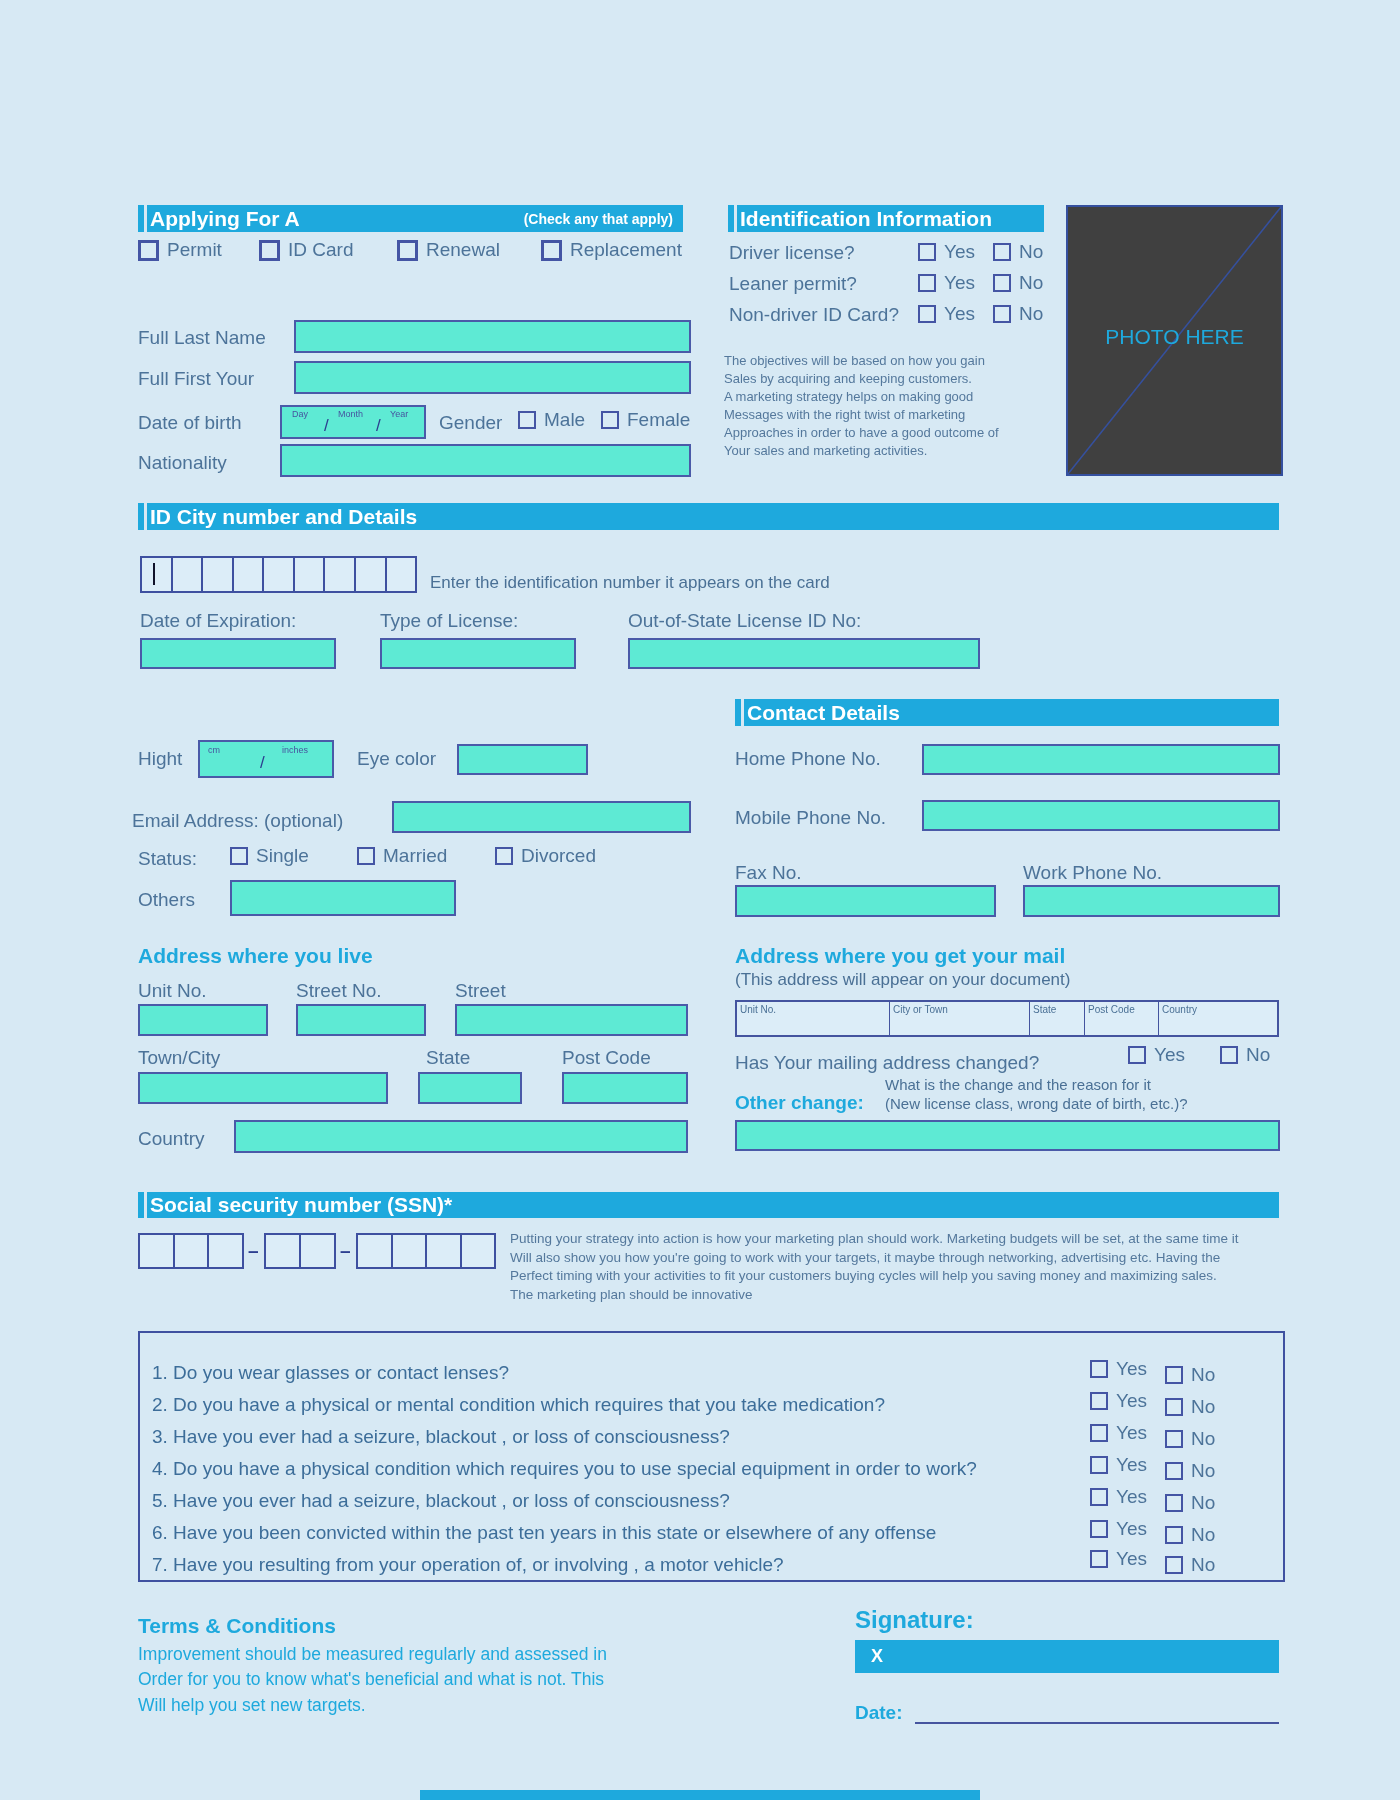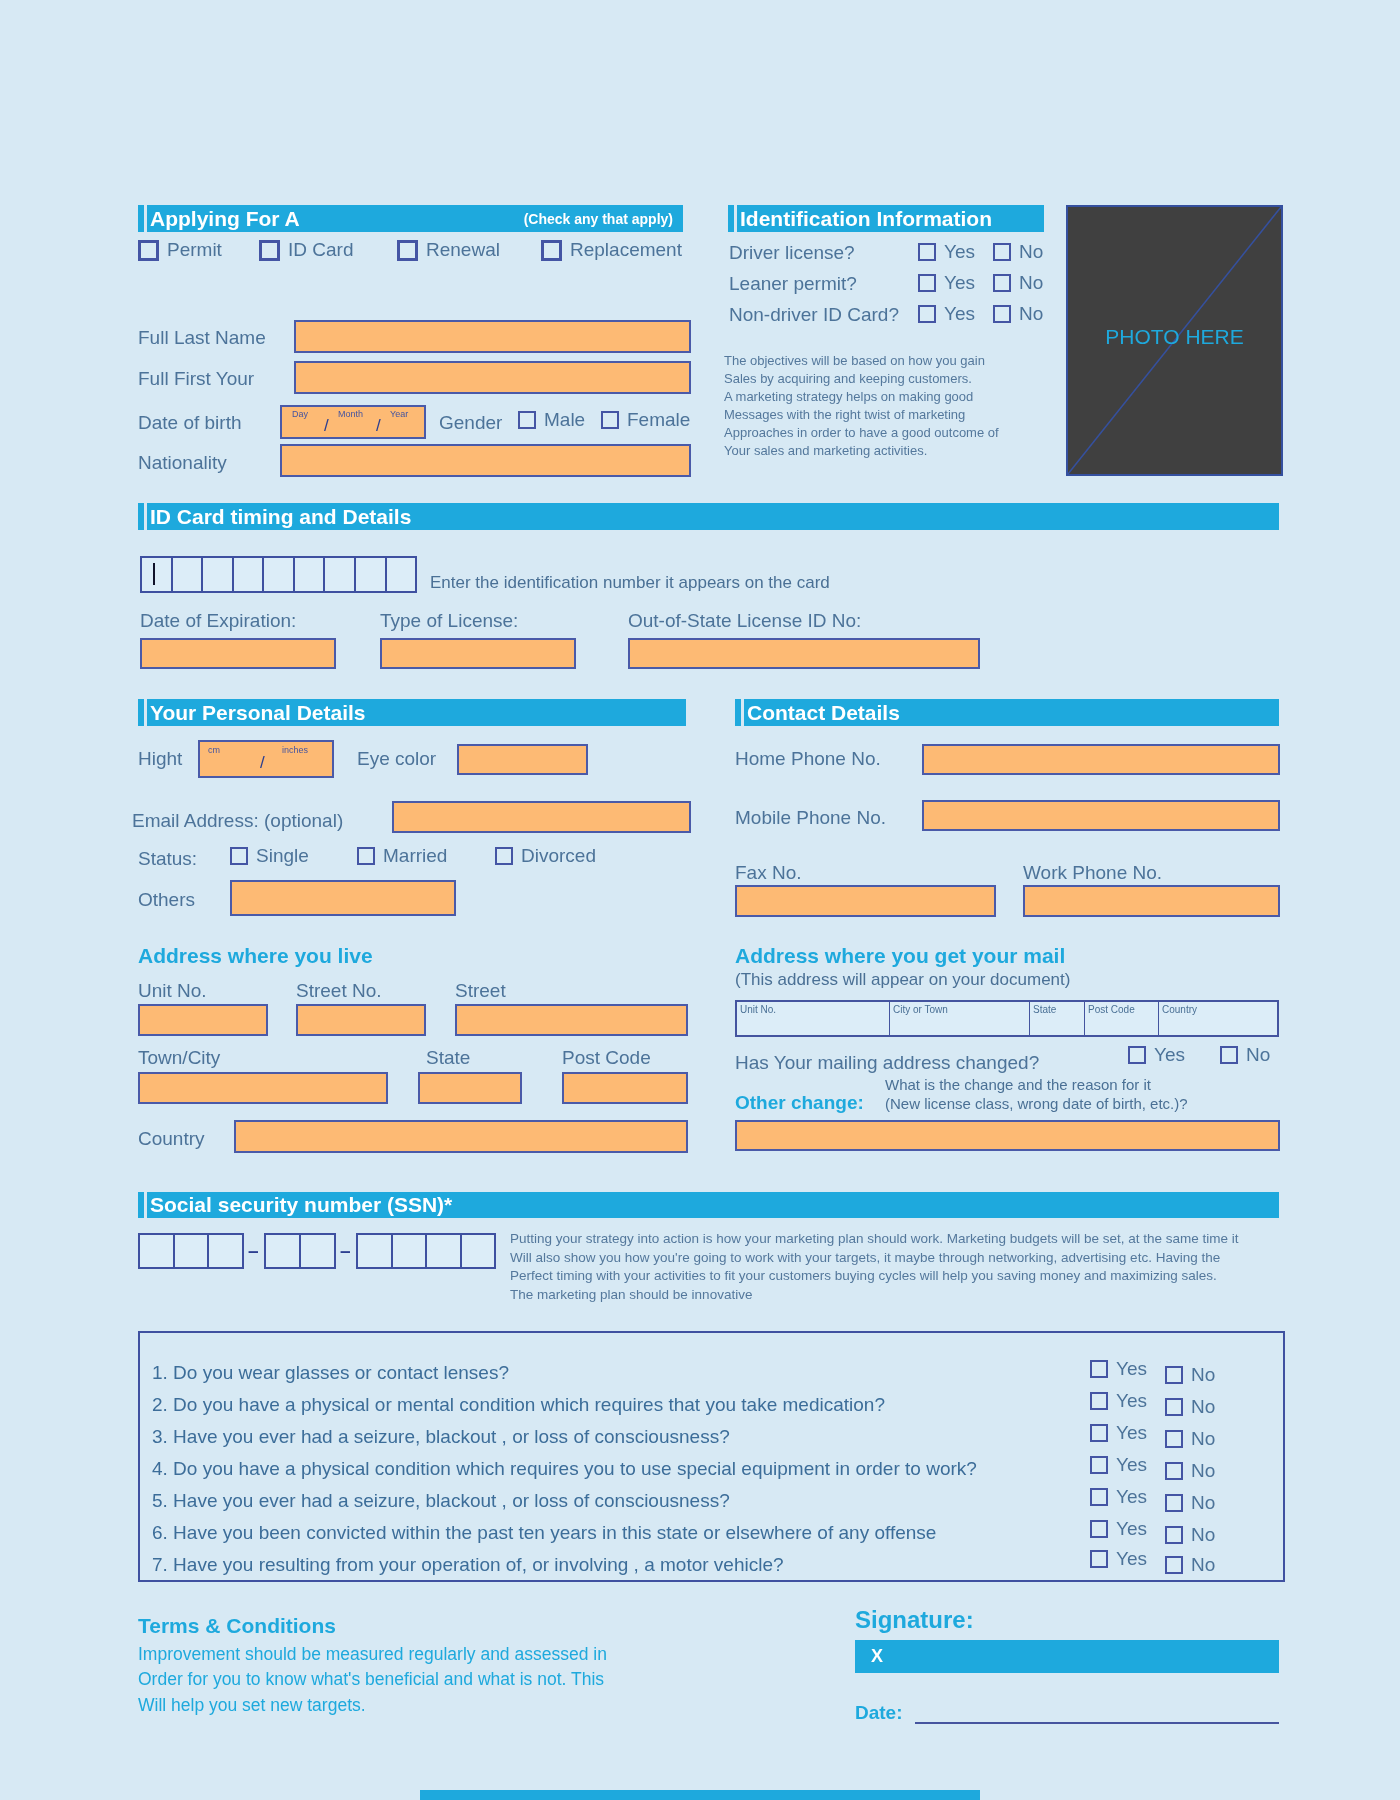--- a/index.html
+++ b/index.html
@@ -8,21 +8,21 @@
   .abs{position:absolute;}
   .title{font-weight:bold;color:#2e4b9c;font-size:86px;letter-spacing:-3px;white-space:nowrap;}
   .bar{background:#1ea9dd;color:#ffffff;font-weight:bold;font-size:21px;display:flex;align-items:center;padding-left:12px;box-sizing:border-box;}
   .bar::before{content:'';position:absolute;left:6px;top:0;bottom:0;width:3px;background:#d7e9f4;}
   .bar{position:absolute;}
   .bar .note{margin-left:auto;margin-right:10px;font-size:14px;font-weight:bold;}
   .lbl{color:#4c7399;font-size:19px;white-space:nowrap;}
   .lbl-sm{color:#4a7095;font-size:17px;white-space:nowrap;}
   .cb{display:inline-block;width:15px;height:15px;border:3px solid #4455a4;background:#d9ebf5;box-sizing:content-box;}
   .cb-sm{display:inline-block;width:14px;height:14px;border:2px solid #4455a4;background:#d9ebf5;}
-  .inp{background:#fdba74;border:2px solid #4a5aa8;box-sizing:border-box;}
+  .inp{background:#5eead4;border:2px solid #4a5aa8;box-sizing:border-box;}
   .cyan-t{color:#1ea9dd;font-weight:bold;font-size:21px;white-space:nowrap;}
   .pre{white-space:pre-line;}
   .para{color:#54789c;font-size:13px;line-height:1.38;}
   .cellgrid{display:flex;background:#dcedf8;border:2px solid #3e50a0;box-sizing:border-box;}
   .cellgrid .cell{flex:1;border-right:2px solid #3e50a0;position:relative;}
   .cellgrid .cell:last-child{border-right:none;}
   .qtext{color:#3c6d99;font-size:19px;white-space:nowrap;}
   .tinylbl{position:absolute;top:2px;left:3px;font-size:10px;color:#4a7095;white-space:nowrap;}
   .grp{display:flex;align-items:center;gap:8px;position:absolute;}
 </style>
@@ -123,21 +123,21 @@
     </div>
   <div class="grp" style="left:601px;top:409px;">
       <span class="cb-sm"></span>
       <span class="lbl">Female</span>
     </div>
 
   <div class="abs lbl" style="left:138px;top:452px;">Nationality</div>
   <div class="abs inp" style="left:280px;top:444px;width:411px;height:33px;"></div>
 
   <div class="bar" style="left:138px;top:503px;width:1141px;height:27px;">
-    <span>ID Card timing and Details</span>
+    <span>ID City number and Details</span>
   </div>
 
   <div class="abs cellgrid" style="left:140px;top:556px;width:277px;height:37px;">
     <div class="cell">
         <span style="position:absolute;left:11px;top:5px;width:2px;height:22px;background:#10122a;"></span>
       </div>
     <div class="cell"></div>
     <div class="cell"></div>
     <div class="cell"></div>
     <div class="cell"></div>
@@ -148,23 +148,20 @@
   </div>
   <div class="abs lbl-sm" style="left:430px;top:573px;">Enter the identification number it appears on the card</div>
 
   <div class="abs lbl" style="left:140px;top:610px;">Date of Expiration:</div>
   <div class="abs lbl" style="left:380px;top:610px;">Type of License:</div>
   <div class="abs lbl" style="left:628px;top:610px;">Out-of-State License ID No:</div>
   <div class="abs inp" style="left:140px;top:638px;width:196px;height:31px;"></div>
   <div class="abs inp" style="left:380px;top:638px;width:196px;height:31px;"></div>
   <div class="abs inp" style="left:628px;top:638px;width:352px;height:31px;"></div>
 
-  <div class="bar" style="left:138px;top:699px;width:548px;height:27px;">
-    <span>Your Personal Details</span>
-  </div>
 
   <div class="abs lbl" style="left:138px;top:748px;">Hight</div>
   <div class="abs inp" style="left:198px;top:740px;width:136px;height:38px;">
     <span style="position:absolute;left:8px;top:3px;font-size:9px;color:#46559f;">cm</span>
     <span style="position:absolute;left:82px;top:3px;font-size:9px;color:#46559f;">inches</span>
     <span style="position:absolute;left:60px;top:11px;font-size:17px;color:#2c3e8f;">/</span>
   </div>
   <div class="abs lbl" style="left:357px;top:748px;">Eye color</div>
   <div class="abs inp" style="left:457px;top:744px;width:131px;height:31px;"></div>
 

